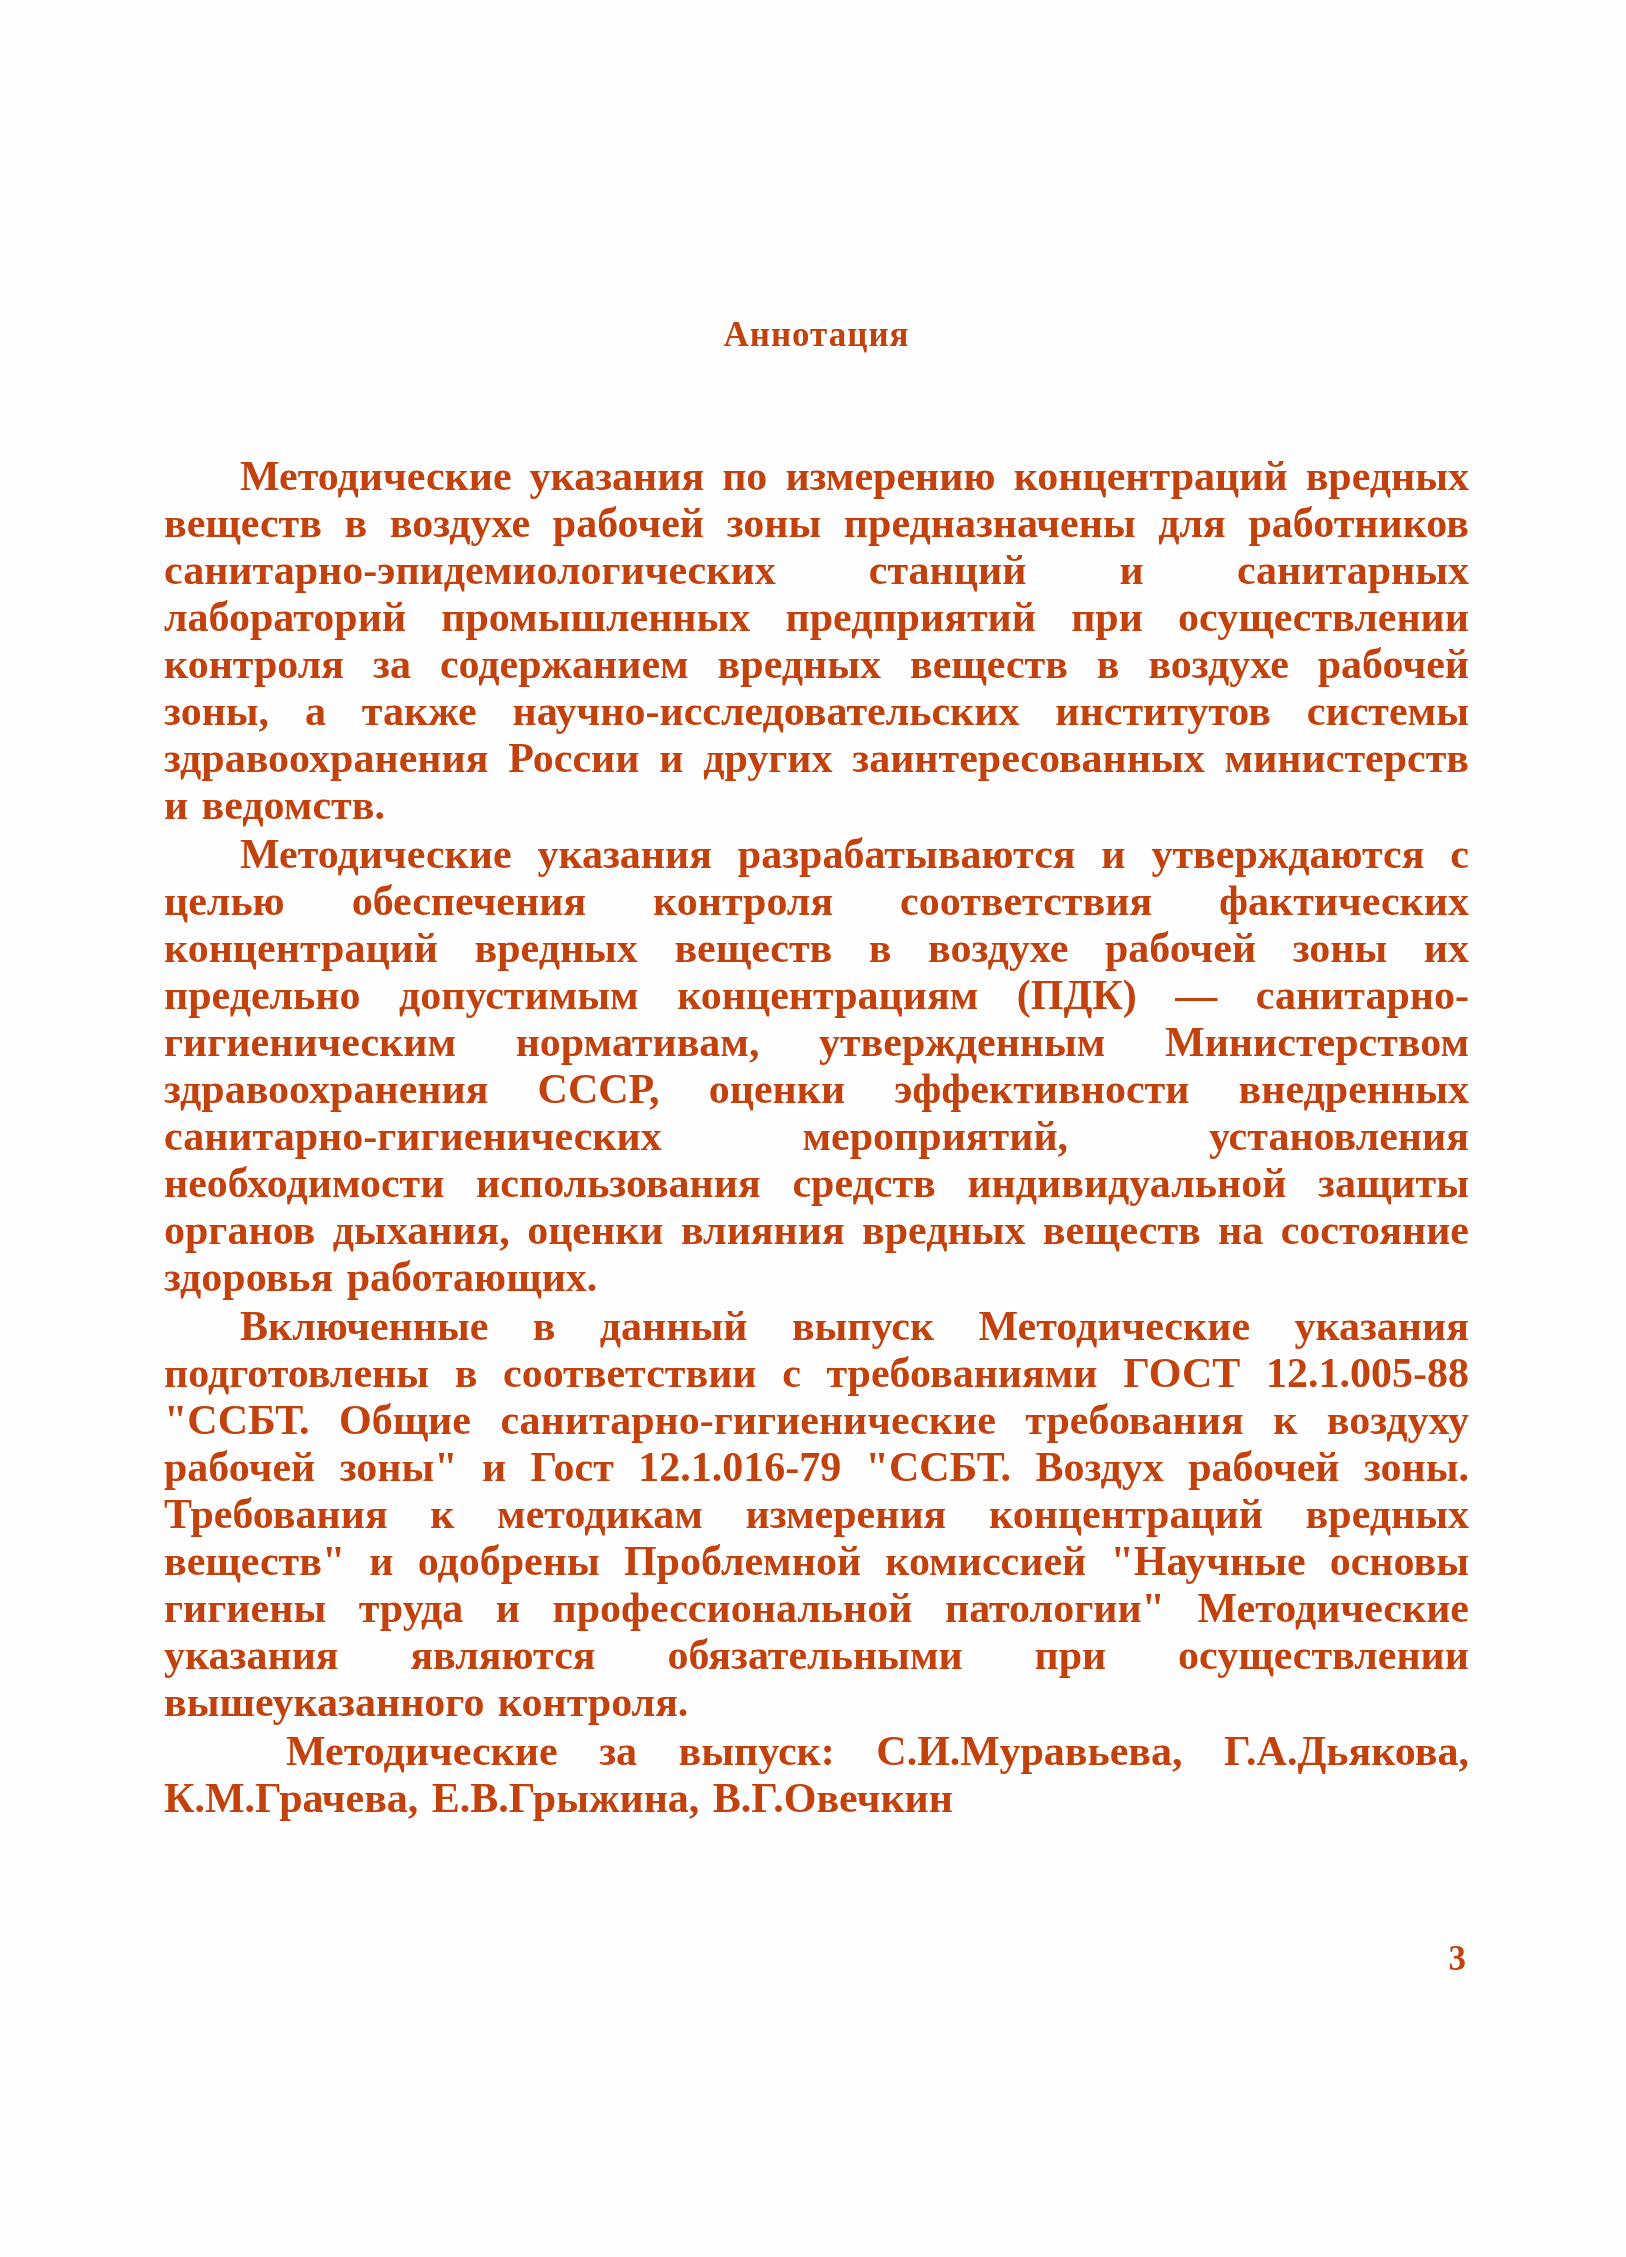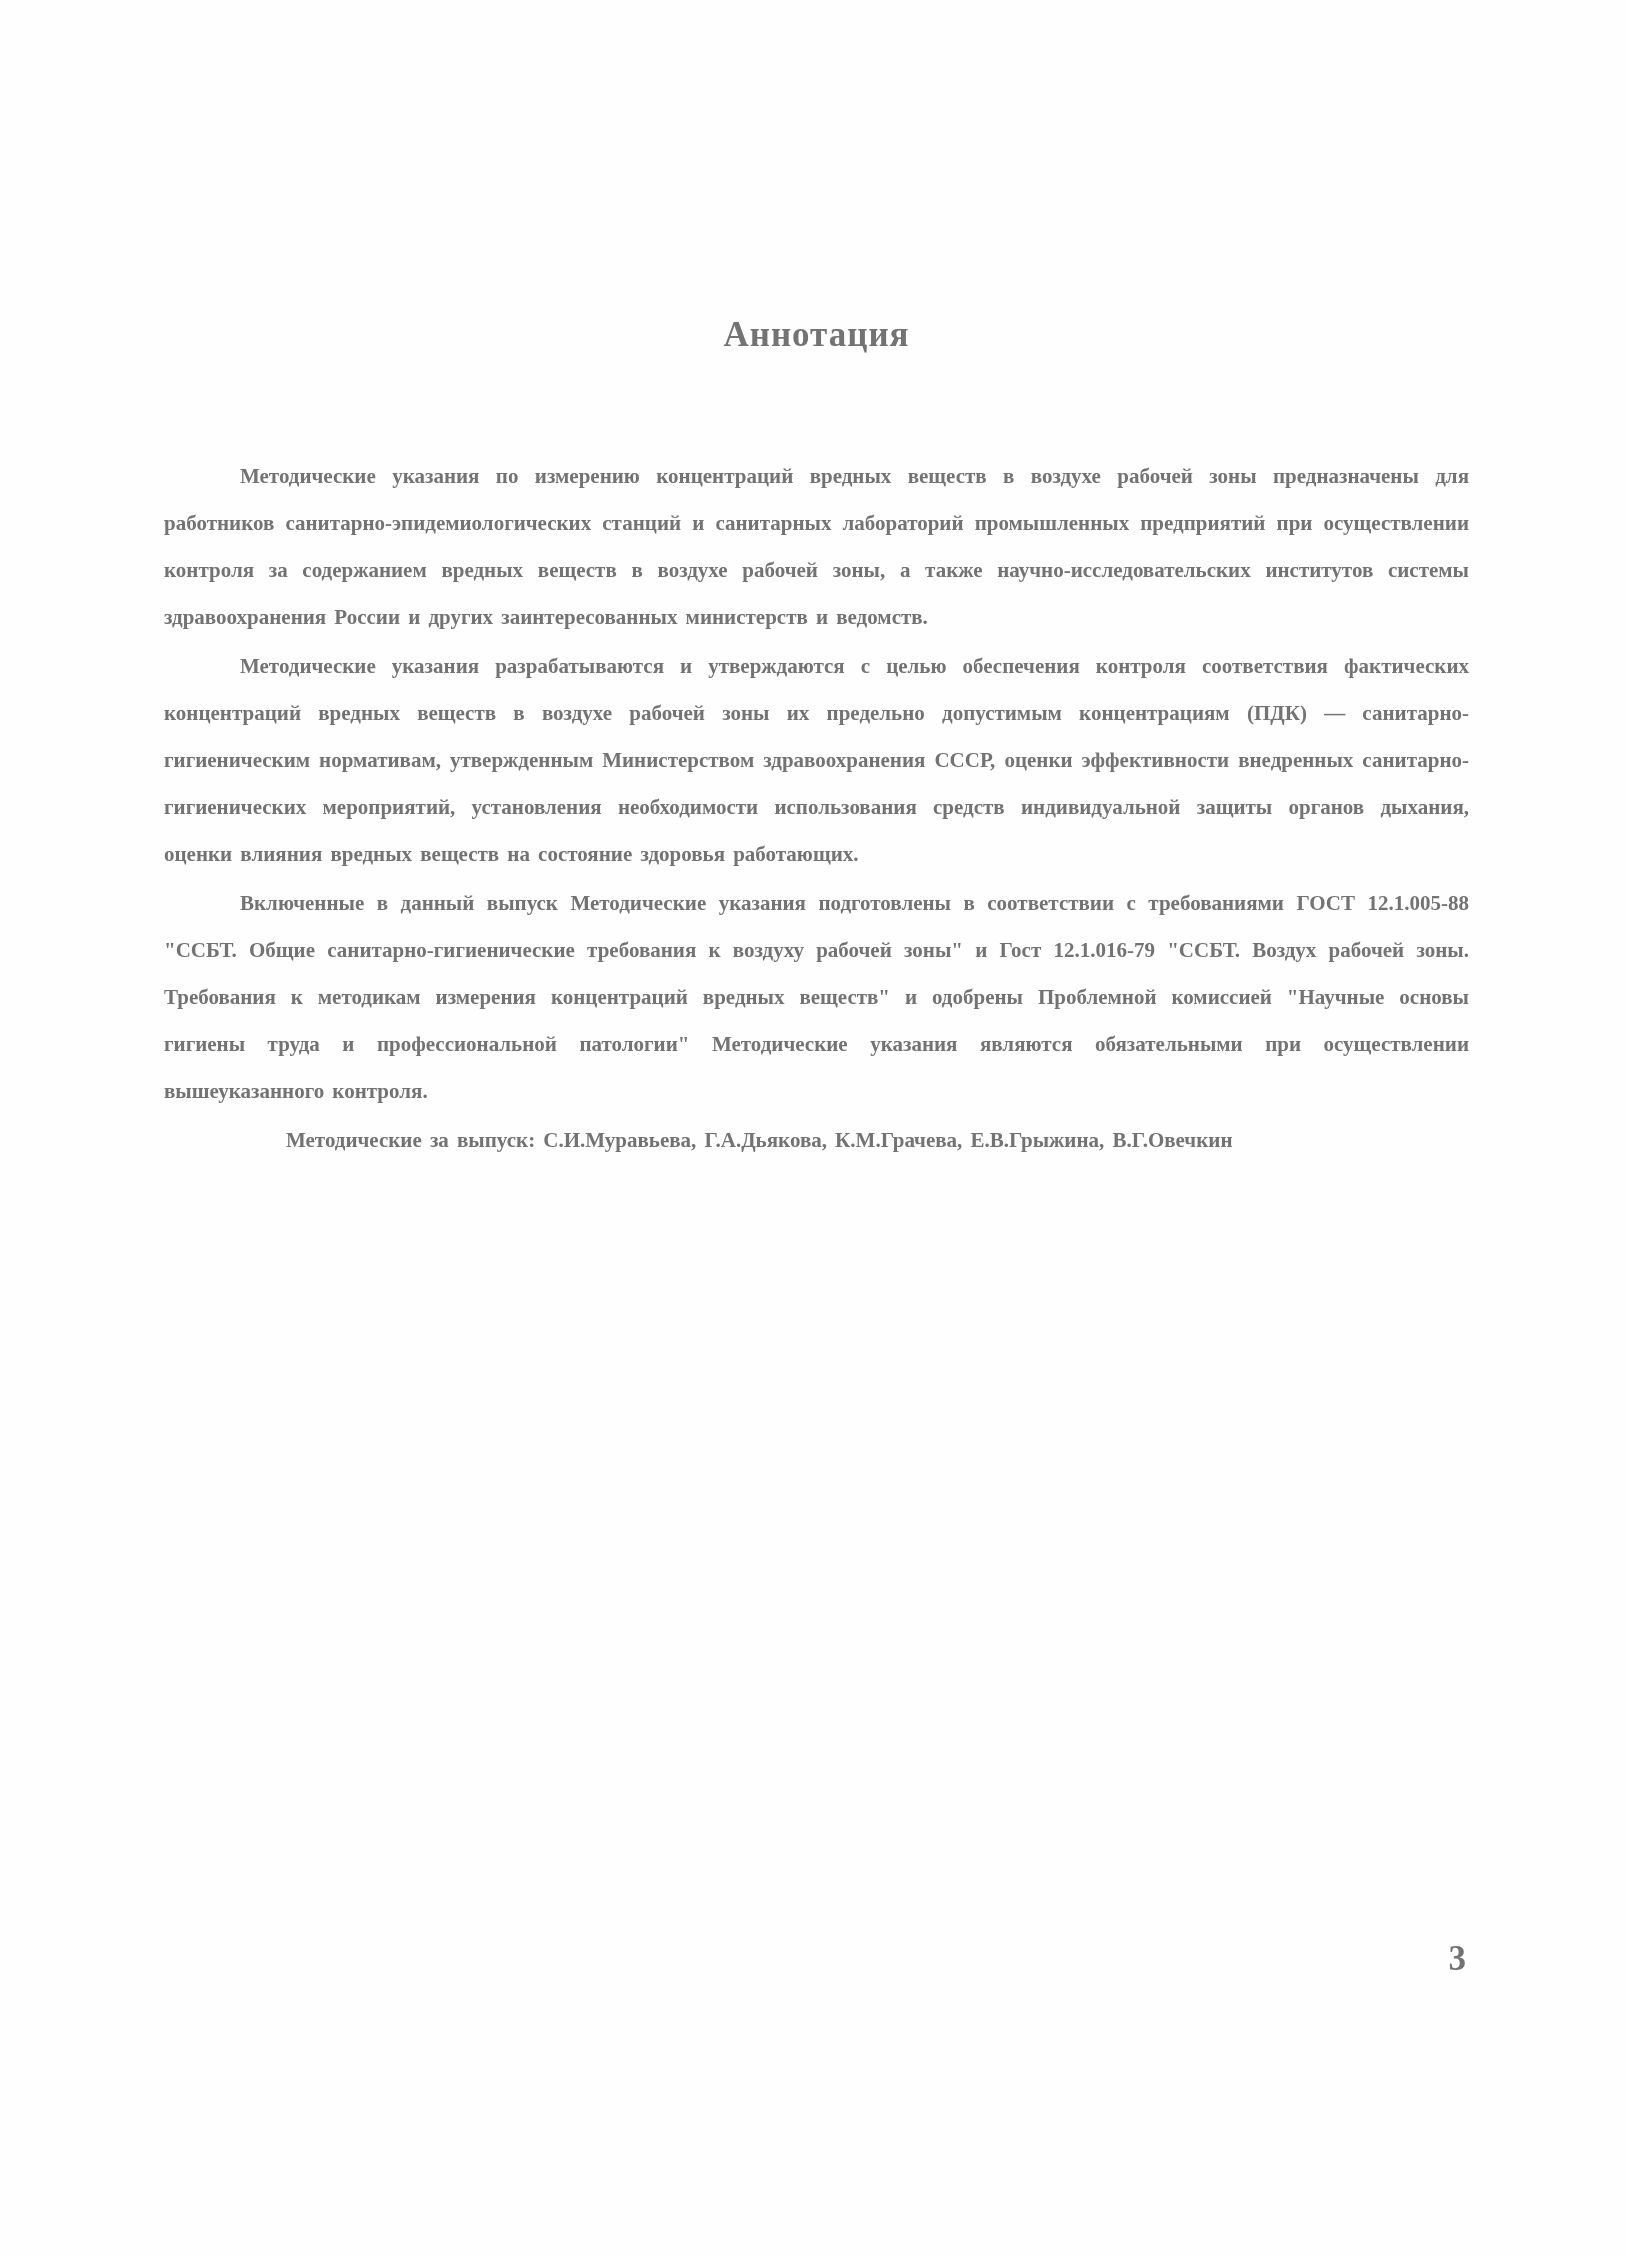--- a/index.html
+++ b/index.html
@@ -7,34 +7,34 @@
     padding: 0;
     background: #ffffff;
   }
   .page {
     position: relative;
     width: 1627px;
     height: 2258px;
     background: #fefefe;
     box-sizing: border-box;
     padding: 315px 158px 0 164px;
-    color: #737373;
+    color: #c2410c;
     font-family: "Liberation Serif", "DejaVu Serif", serif;
     font-weight: bold;
     overflow: hidden;
   }
   .title {
     font-size: 35px;
     font-weight: bold;
     text-align: center;
     margin: 0 0 98px 0;
     letter-spacing: 1px;
   }
   .para {
-    font-size: 21px;
+    font-size: 42px;
     line-height: 47px;
     text-align: justify;
     text-indent: 76px;
     margin: 0;
     word-spacing: 2.9px;
   }
   .para + .para {
     margin-top: 2px;
   }
   .signature {

